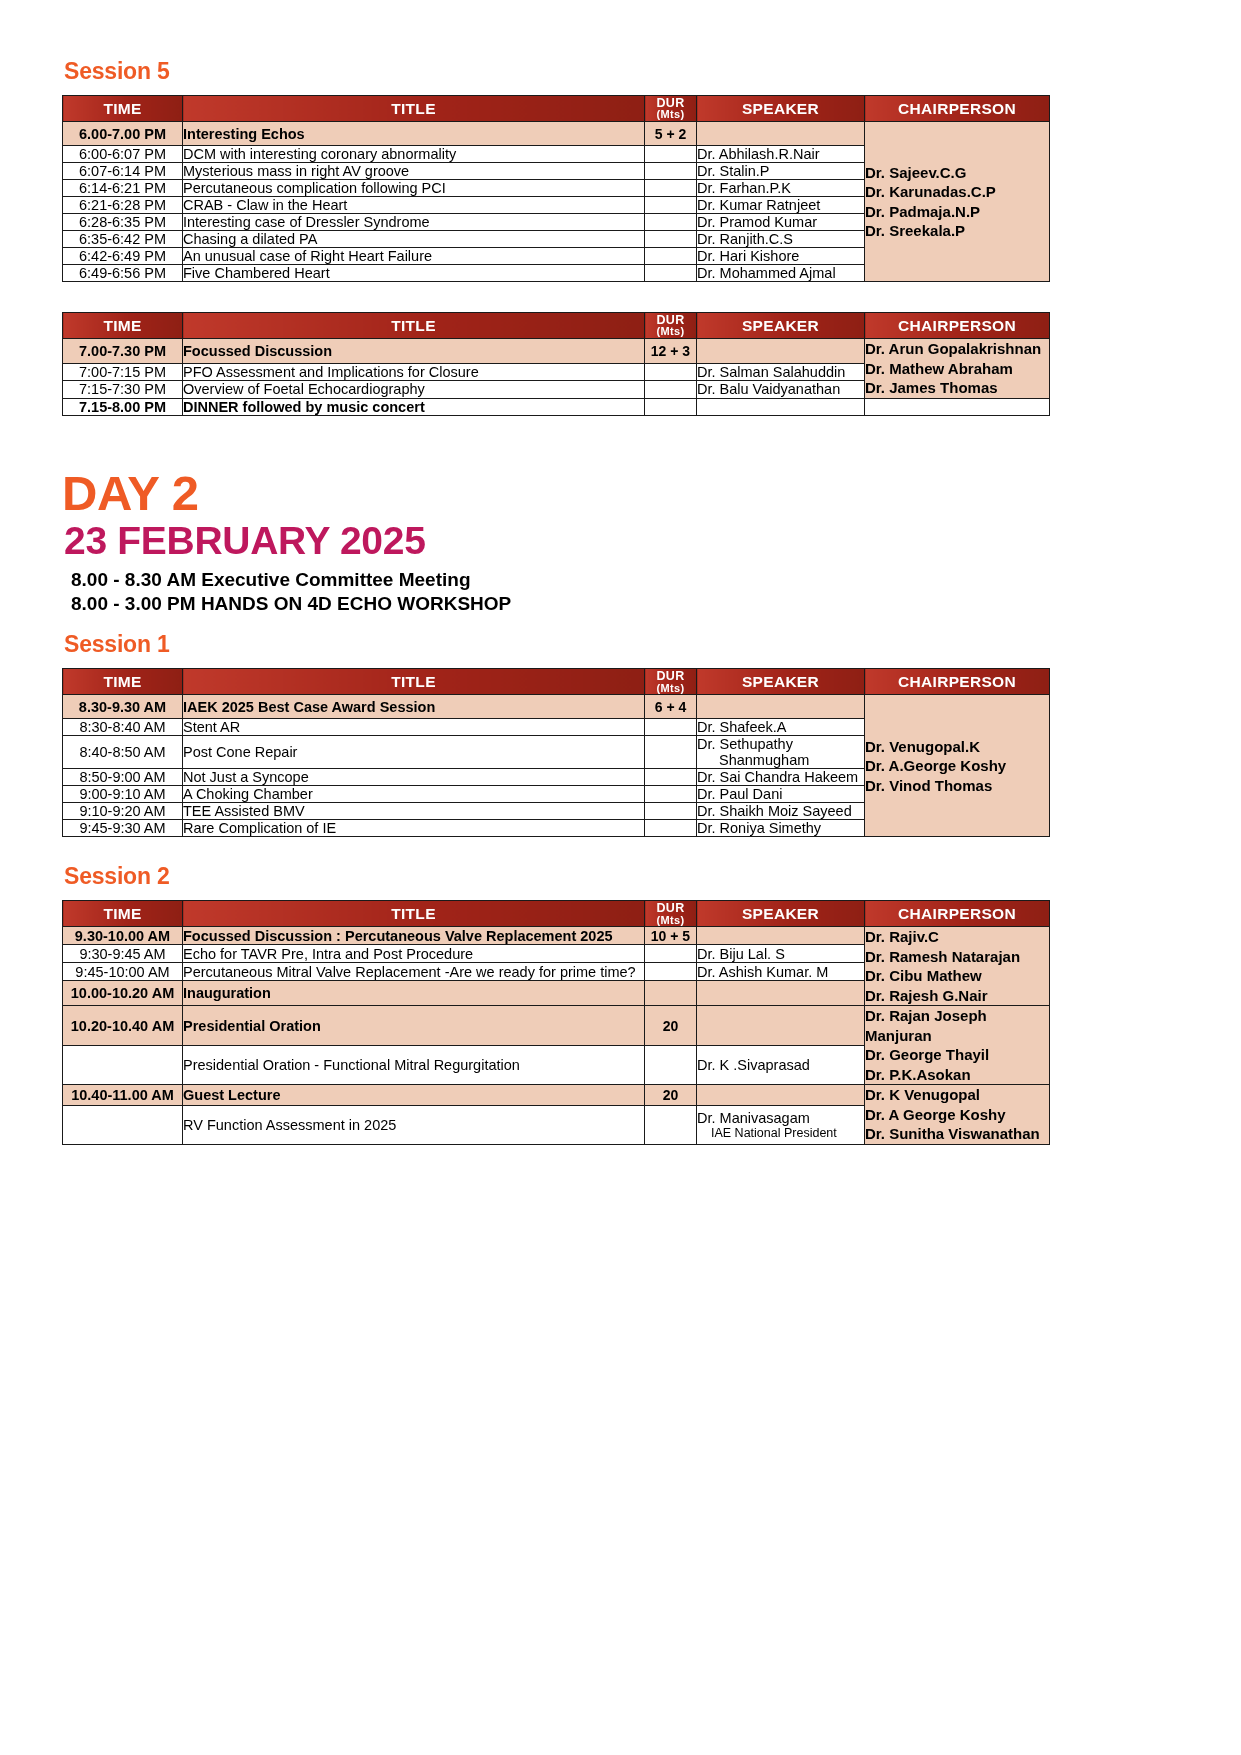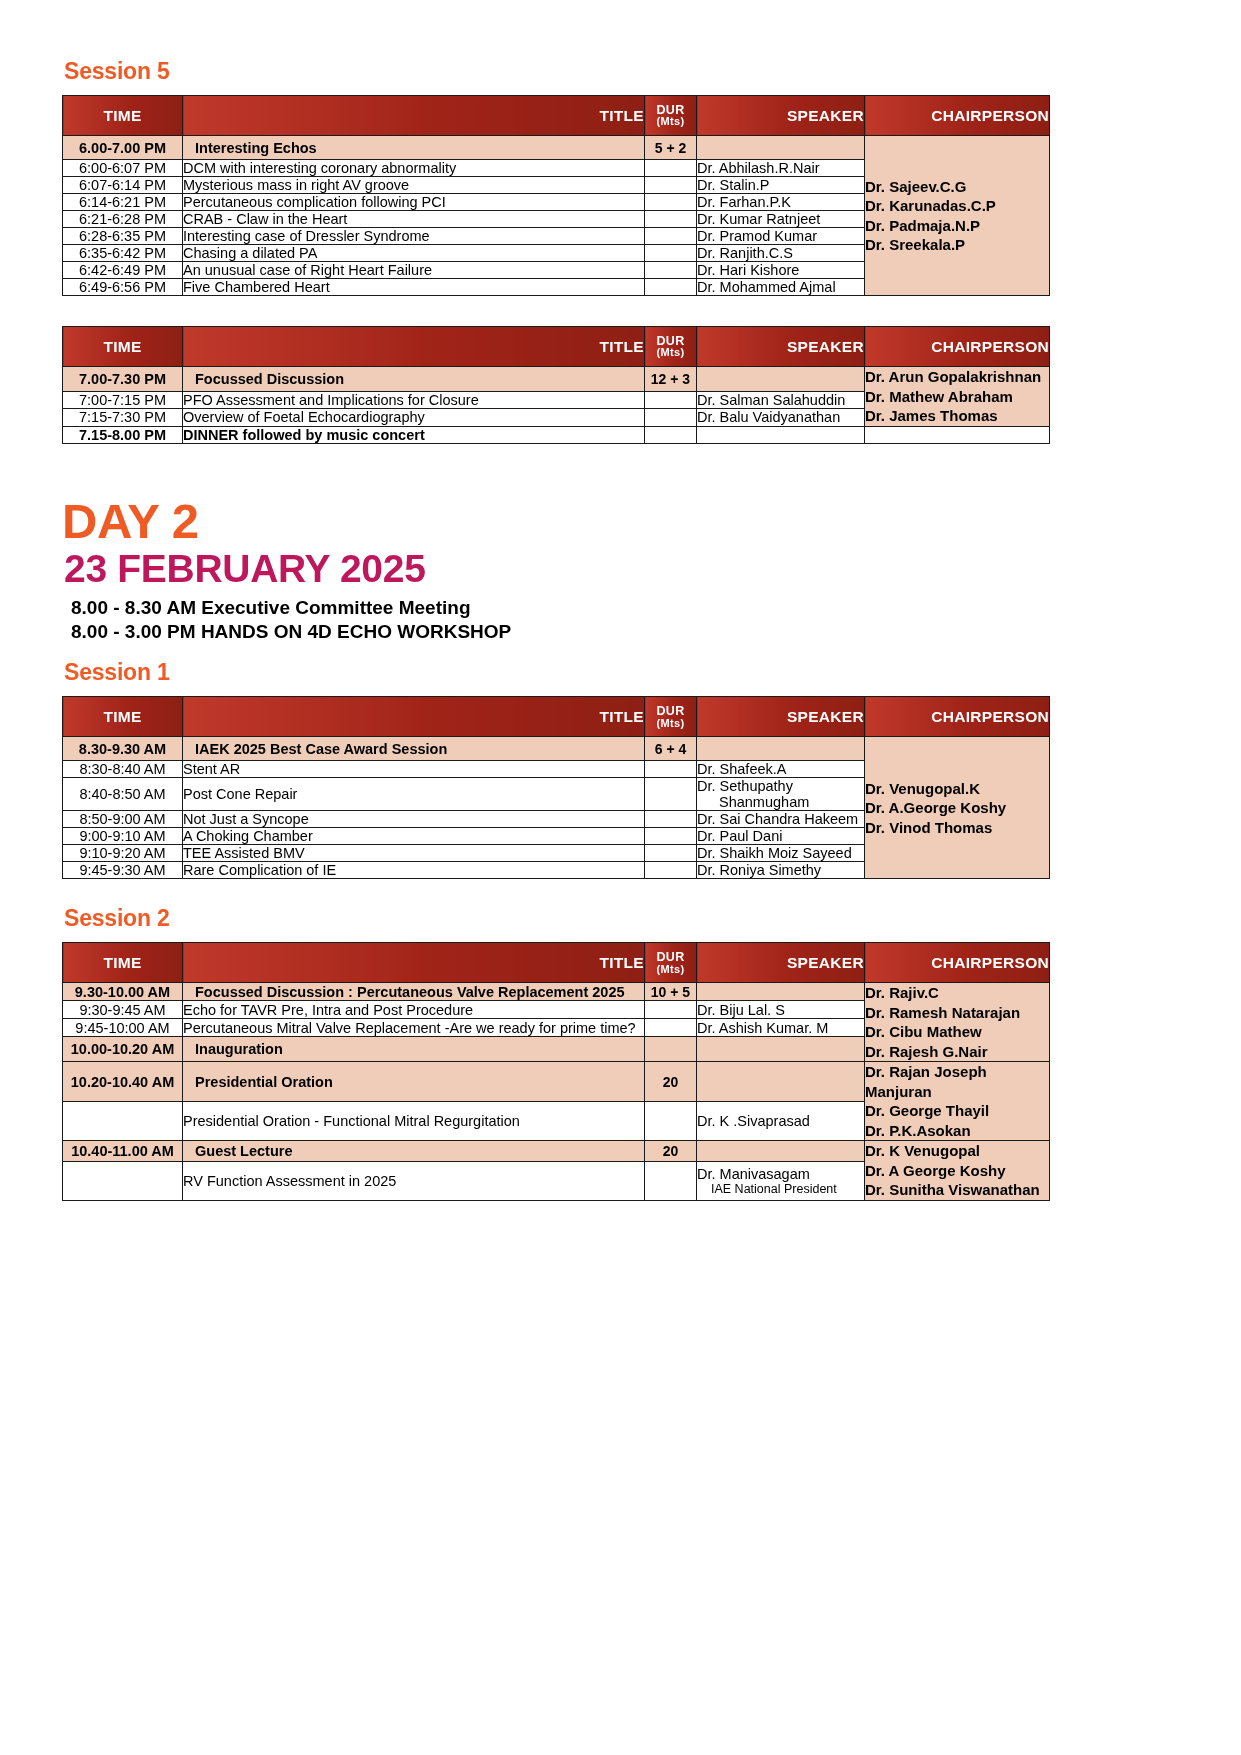--- a/index.html
+++ b/index.html
@@ -33,47 +33,47 @@
     border: 1px solid #1a1a1a;
     padding: 0;
     vertical-align: middle;
   }
 
   thead th {
     background: linear-gradient(to right, #c0392b 0%, #a02318 55%, #8e1f14 100%);
     color: #ffffff;
     font-weight: bold;
     font-size: 15.5px;
-    height: 40px;
+    height: 26px;
     letter-spacing: 0.3px;
     border-color: #1a1a1a;
   }
   th.h-time { text-align: center; }
-  th.h-title, th.h-speaker, th.h-chair { text-align: right; padding-left: 10px; }
+  th.h-title, th.h-speaker, th.h-chair { text-align: center; padding-left: 10px; }
   th.h-dur { text-align: center; font-size: 12px; line-height: 1.0; padding: 0 2px; }
   th.h-dur .d1 { font-size: 12.5px; display: block; font-weight: bold;}
   th.h-dur .d2 { font-size: 11px; display: block; font-weight: bold;}
 
   col.c-time { width: 120px; }
   col.c-title { width: 462px; }
   col.c-dur { width: 52px; }
   col.c-speaker { width: 168px; }
   col.c-chair { width: 185px; }
 
   td.time { text-align: center; font-size: 14.5px; height: 16px; padding: 2px 4px; white-space: nowrap;}
   td.title { text-align: left; font-size: 14.5px; padding: 2px 0 2px 8px; }
   td.dur  { text-align: center; font-size: 14px; font-weight: bold; }
   td.speaker { text-align: left; font-size: 14.5px; padding: 2px 4px 2px 7px; }
   td.chair {
     text-align: left; font-size: 15px; font-weight: bold;
     padding: 4px 2px 4px 10px; line-height: 1.30; vertical-align: middle;
   }
   tr.hl td { background: #efcdb8; font-weight: bold; }
   tr.hl td.time { font-size: 14.5px; }
-  tr.hl td.title { padding-left: 12px; }
+  tr.hl td.title { padding-left: 0; }
   tr.hl.tall td { height: 24px; }
   td.blank { background: #ffffff; }
   .indent2 { display: block; padding-left: 22px; }
   .sub-desig { display:block; font-size: 12.5px; padding-left: 14px; }
 
   .day-block { margin-top: 52px; }
   .day-title {
     color: #ef5b25; font-weight: bold; font-size: 49px;
     line-height: 1.04; letter-spacing: -0.5px; margin: 0 0 2px 0;
   }

